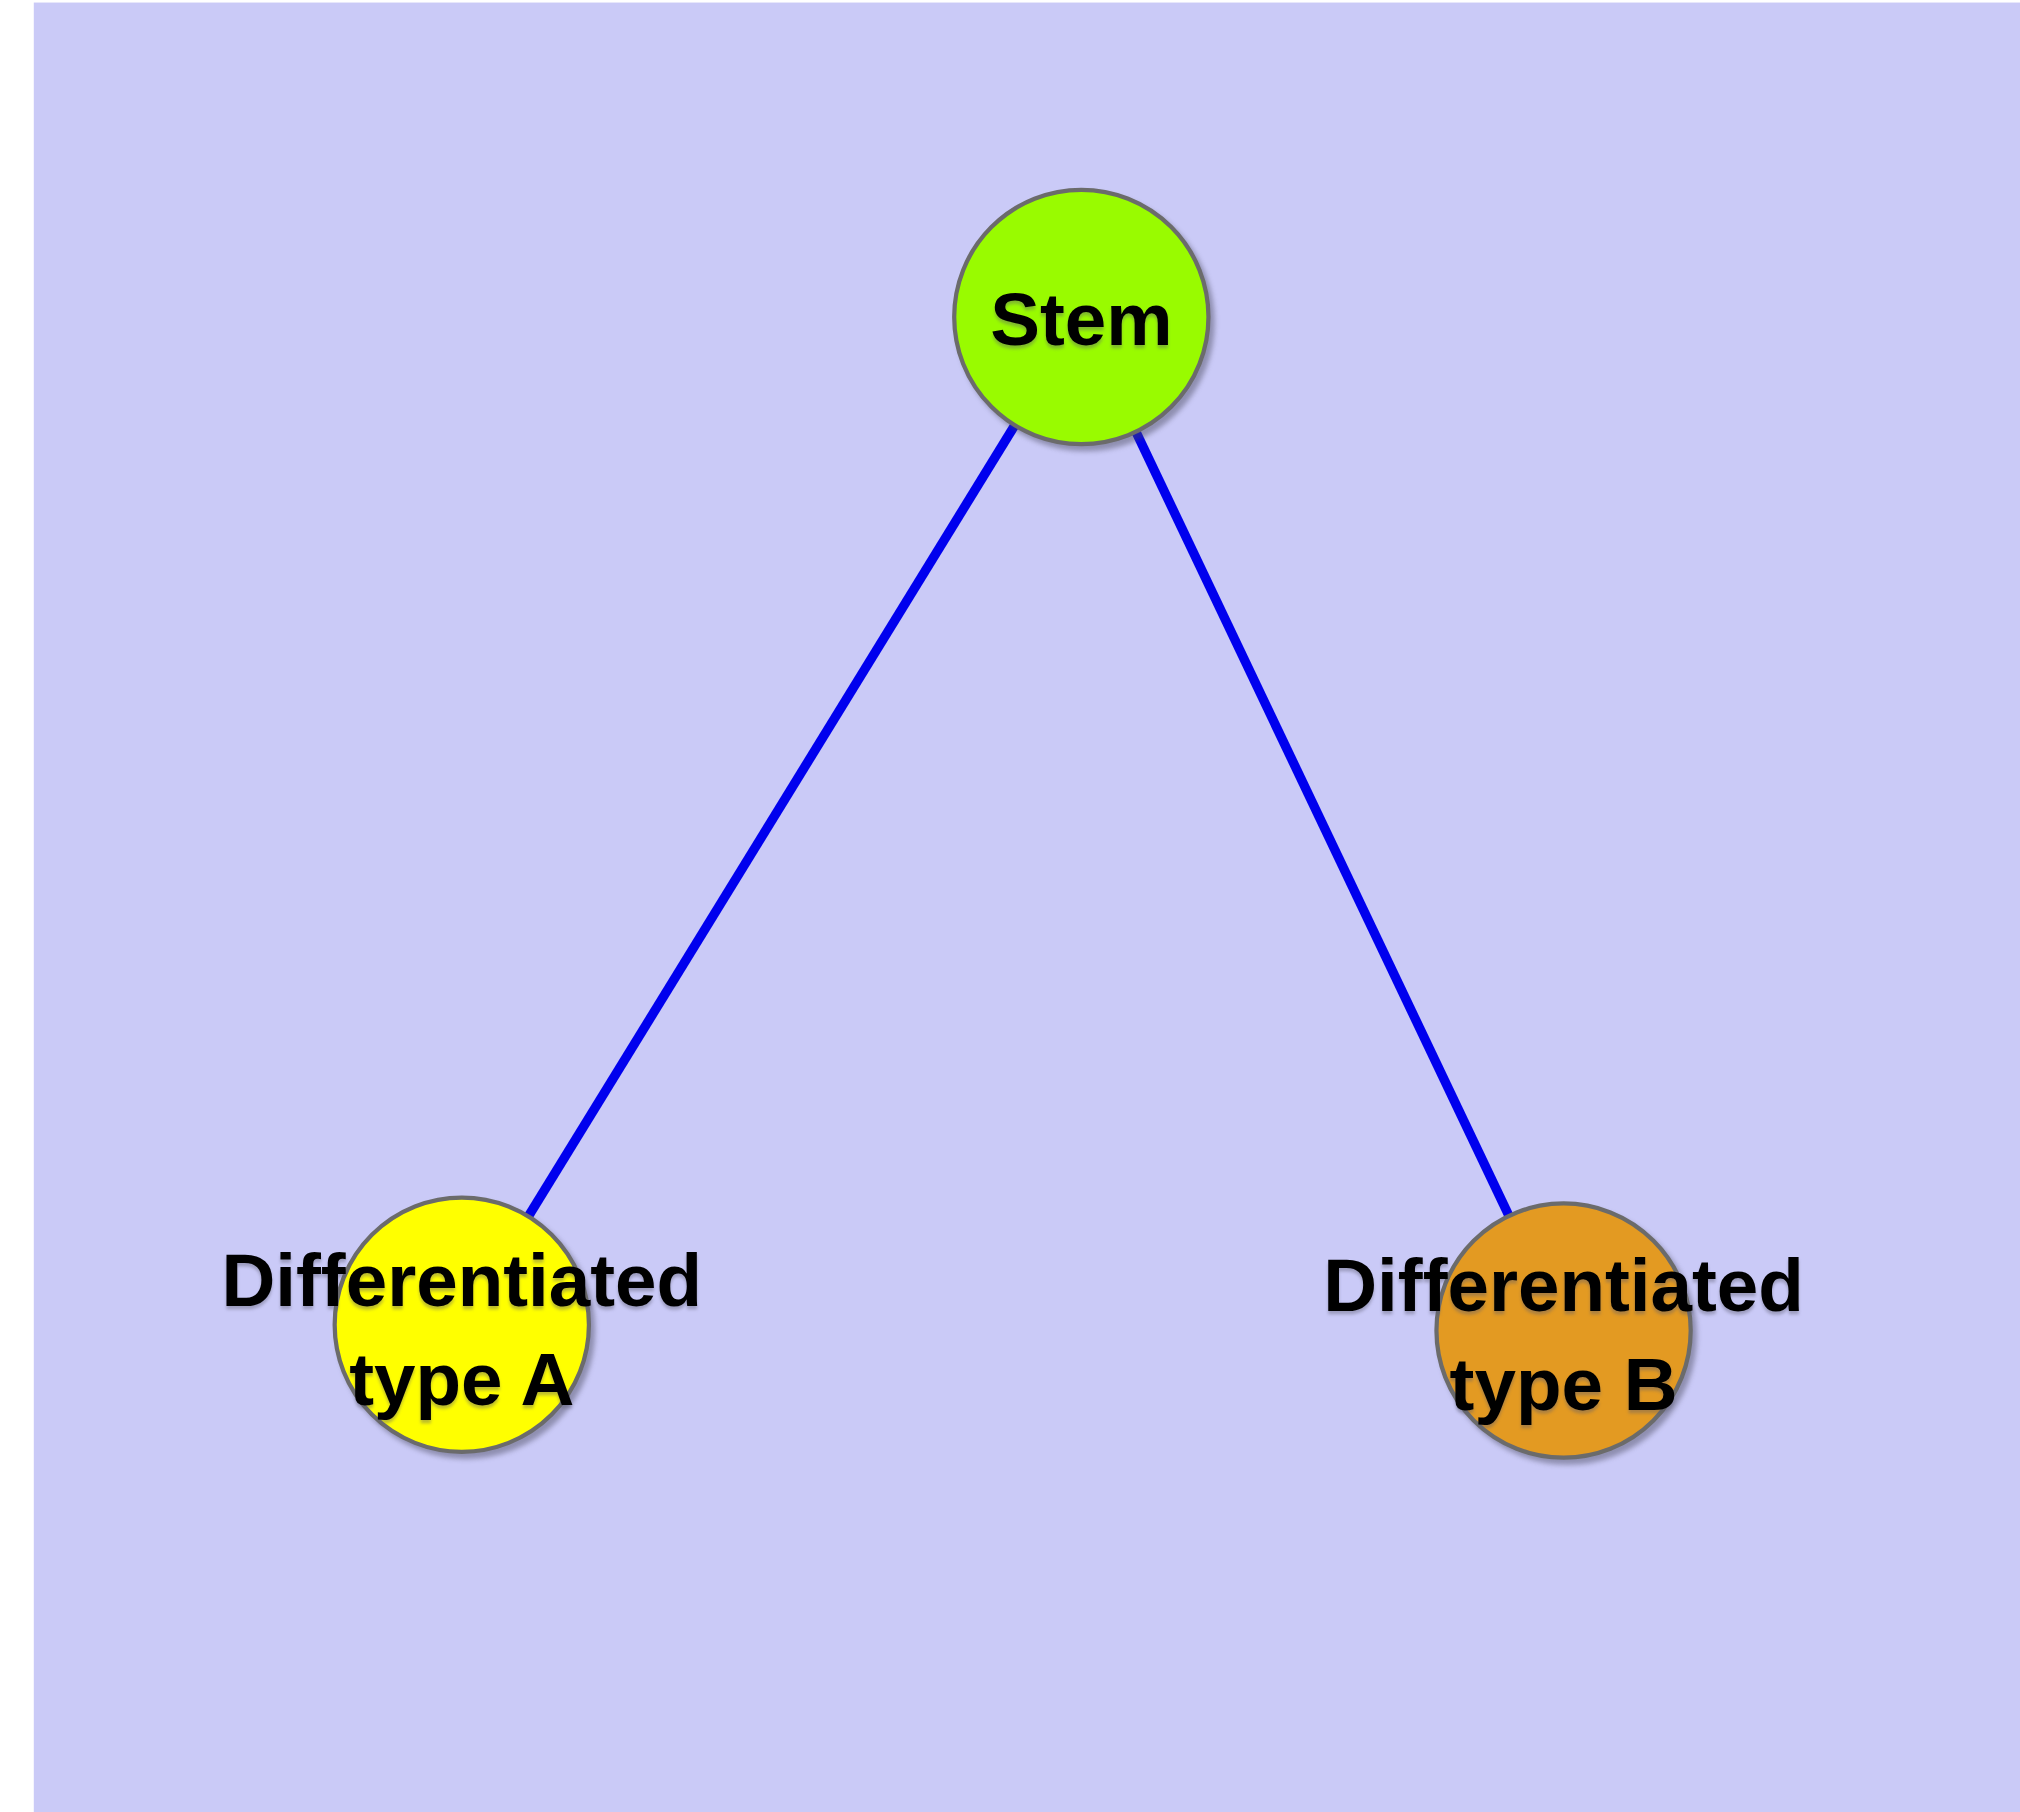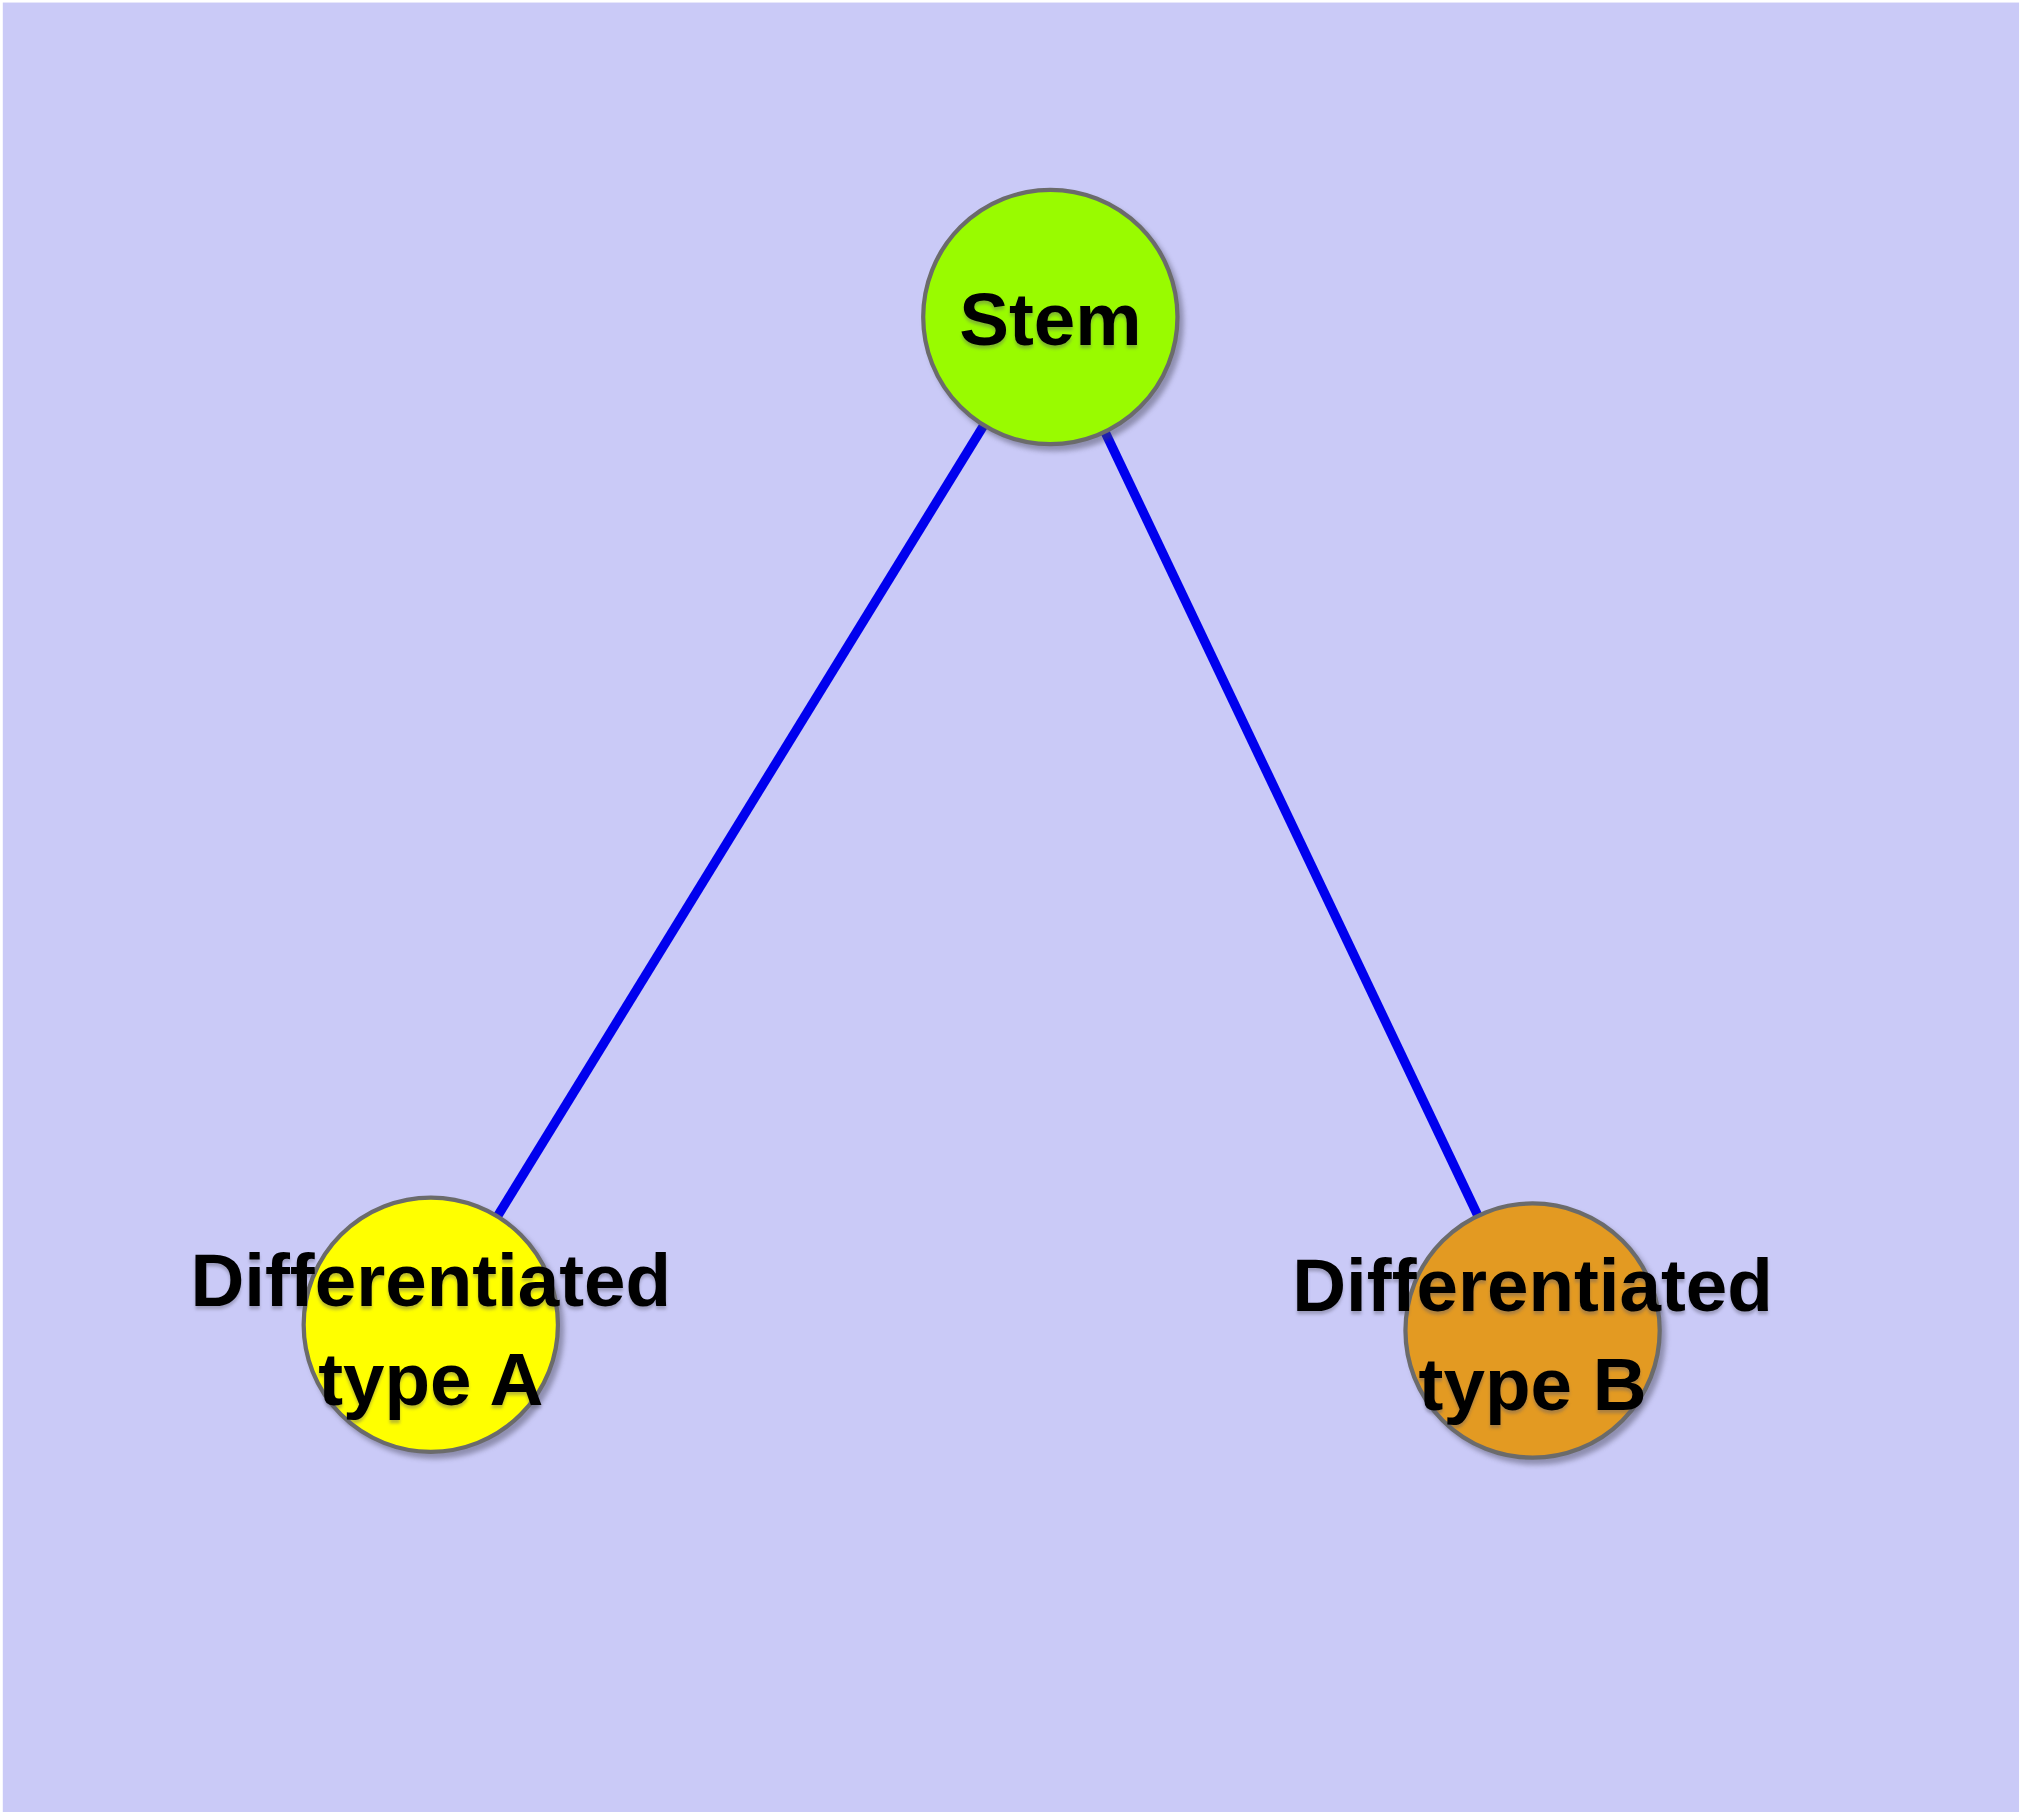--- a/index.html
+++ b/index.html
@@ -8,20 +8,21 @@
     background: #ffffff;
     width: 2021px;
     height: 1812px;
     overflow: hidden;
   }
   #stage {
     position: relative;
     width: 1789px;
     height: 1812px;
     font-family: "Liberation Sans", sans-serif;
+    margin-left: 31px;
   }
   svg { display: block; }
   .edge {
     stroke-width: 11px;
     stroke-linecap: butt;
     fill: none;
   }
   .node-circle {
     stroke-width: 5px;
     filter: drop-shadow(5px 6px 3px rgba(70, 70, 90, 0.45));

